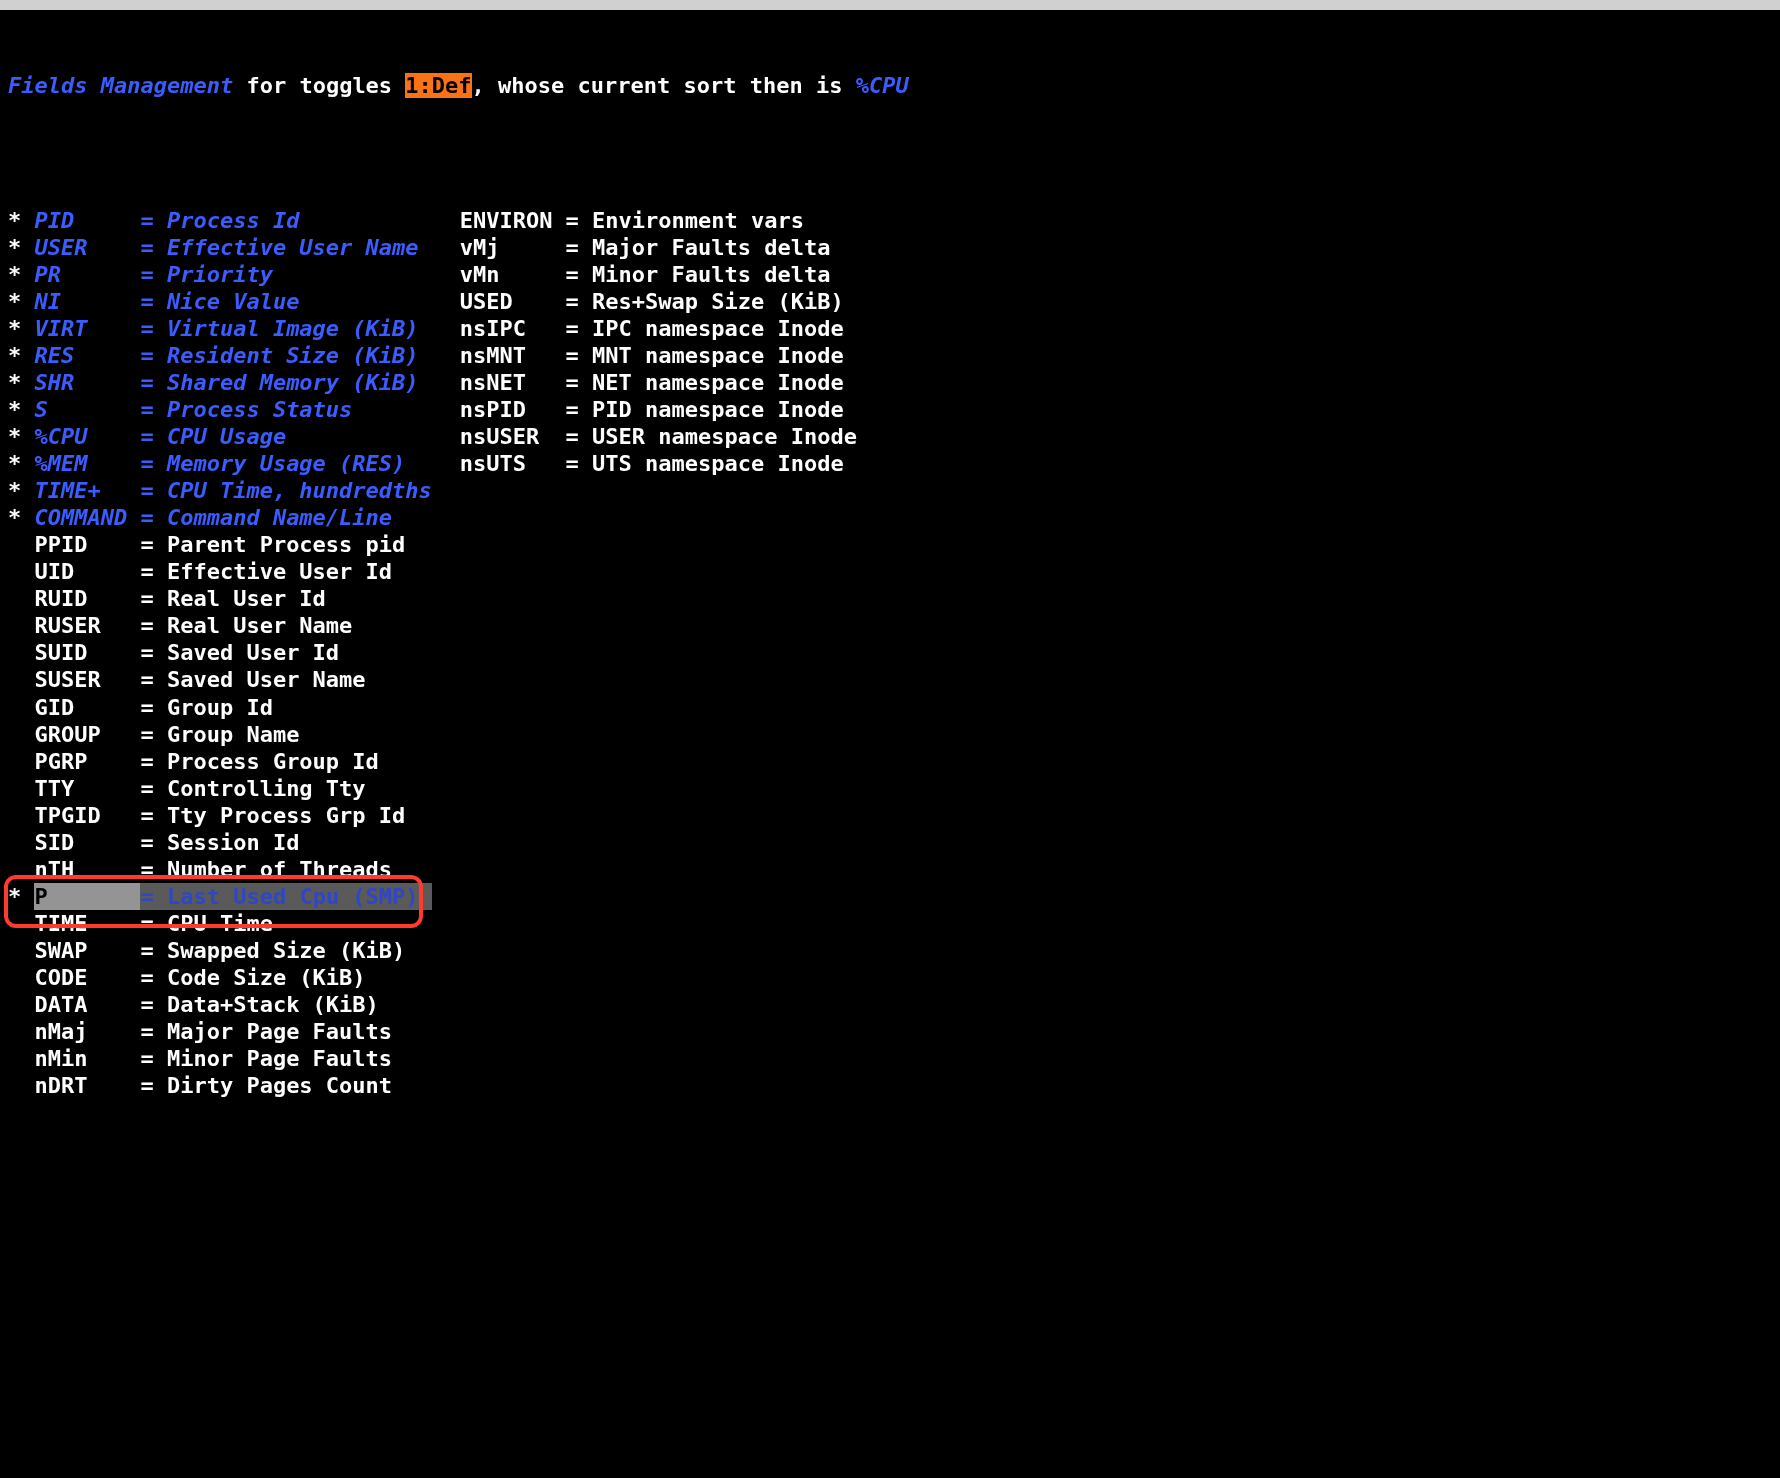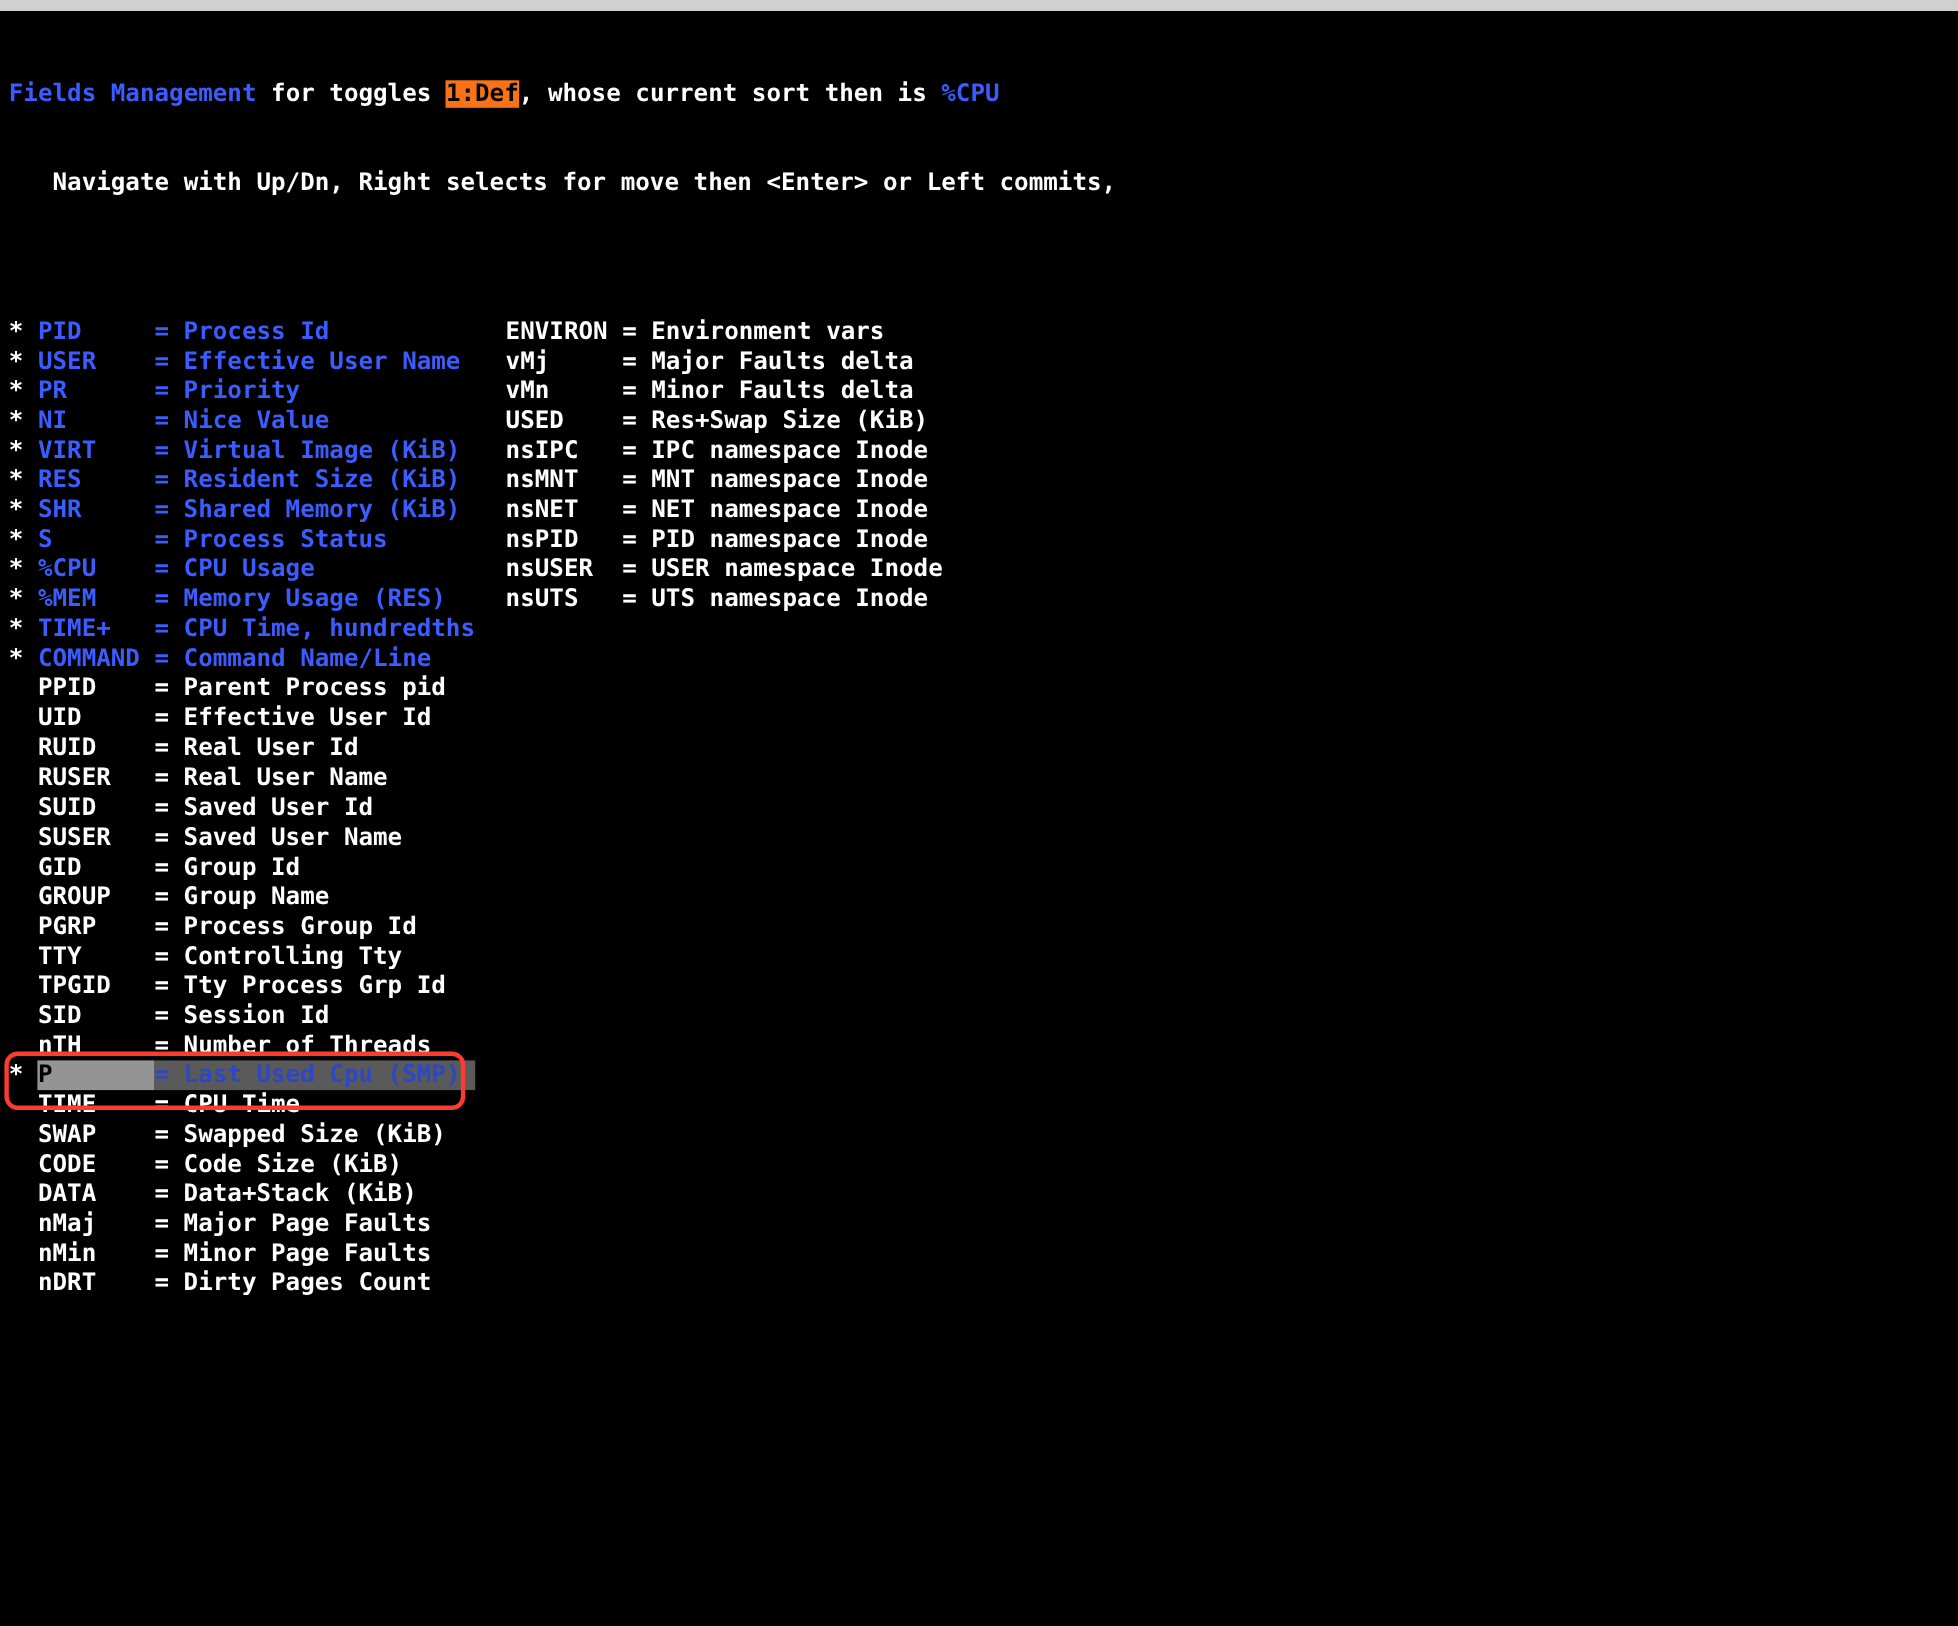--- a/index.html
+++ b/index.html
@@ -17,20 +17,21 @@
       background: #d0d0d0;
       height: 10px;
       width: 100%;
     }
     .term {
       padding: 8px 8px 0 8px;
       white-space: pre;
     }
     .blue {
       color: #3b5cff;
+      font-style: italic;
     }
     .inv {
       background: #f97316;
       color: #000;
     }
     .columns {
       display: flex;
       flex-direction: row;
       margin-top: 1.2em;
     }
@@ -76,19 +77,18 @@
       pointer-events: none;
     }
   </style>
 </head>
 <body>
 
 <div class="titlebar"></div>
 
 <div class="term">
   <div class="header-line"><span class="blue">Fields Management</span><span> for toggles </span><span class="inv">1:Def</span><span>, whose current sort then is </span><span class="blue">%CPU</span></div>
-  <div>   Navigate with Up/Dn, Right selects for move then &lt;Enter&gt; or Left commits,</div>
 
   <div class="columns">
     <div class="col col1" id="col1"><div class="row"><span class="star">* </span><span class="key blue">PID    </span><span class="eq blue">= </span><span class="desc blue">Process Id</span></div><div class="row"><span class="star">* </span><span class="key blue">USER   </span><span class="eq blue">= </span><span class="desc blue">Effective User Name</span></div><div class="row"><span class="star">* </span><span class="key blue">PR     </span><span class="eq blue">= </span><span class="desc blue">Priority</span></div><div class="row"><span class="star">* </span><span class="key blue">NI     </span><span class="eq blue">= </span><span class="desc blue">Nice Value</span></div><div class="row"><span class="star">* </span><span class="key blue">VIRT   </span><span class="eq blue">= </span><span class="desc blue">Virtual Image (KiB)</span></div><div class="row"><span class="star">* </span><span class="key blue">RES    </span><span class="eq blue">= </span><span class="desc blue">Resident Size (KiB)</span></div><div class="row"><span class="star">* </span><span class="key blue">SHR    </span><span class="eq blue">= </span><span class="desc blue">Shared Memory (KiB)</span></div><div class="row"><span class="star">* </span><span class="key blue">S      </span><span class="eq blue">= </span><span class="desc blue">Process Status</span></div><div class="row"><span class="star">* </span><span class="key blue">%CPU   </span><span class="eq blue">= </span><span class="desc blue">CPU Usage</span></div><div class="row"><span class="star">* </span><span class="key blue">%MEM   </span><span class="eq blue">= </span><span class="desc blue">Memory Usage (RES)</span></div><div class="row"><span class="star">* </span><span class="key blue">TIME+  </span><span class="eq blue">= </span><span class="desc blue">CPU Time, hundredths</span></div><div class="row"><span class="star">* </span><span class="key blue">COMMAND</span><span class="eq blue">= </span><span class="desc blue">Command Name/Line</span></div><div class="row"><span class="star">  </span><span class="key">PPID   </span><span class="eq">= </span><span class="desc">Parent Process pid</span></div><div class="row"><span class="star">  </span><span class="key">UID    </span><span class="eq">= </span><span class="desc">Effective User Id</span></div><div class="row"><span class="star">  </span><span class="key">RUID   </span><span class="eq">= </span><span class="desc">Real User Id</span></div><div class="row"><span class="star">  </span><span class="key">RUSER  </span><span class="eq">= </span><span class="desc">Real User Name</span></div><div class="row"><span class="star">  </span><span class="key">SUID   </span><span class="eq">= </span><span class="desc">Saved User Id</span></div><div class="row"><span class="star">  </span><span class="key">SUSER  </span><span class="eq">= </span><span class="desc">Saved User Name</span></div><div class="row"><span class="star">  </span><span class="key">GID    </span><span class="eq">= </span><span class="desc">Group Id</span></div><div class="row"><span class="star">  </span><span class="key">GROUP  </span><span class="eq">= </span><span class="desc">Group Name</span></div><div class="row"><span class="star">  </span><span class="key">PGRP   </span><span class="eq">= </span><span class="desc">Process Group Id</span></div><div class="row"><span class="star">  </span><span class="key">TTY    </span><span class="eq">= </span><span class="desc">Controlling Tty</span></div><div class="row"><span class="star">  </span><span class="key">TPGID  </span><span class="eq">= </span><span class="desc">Tty Process Grp Id</span></div><div class="row"><span class="star">  </span><span class="key">SID    </span><span class="eq">= </span><span class="desc">Session Id</span></div><div class="row"><span class="star">  </span><span class="key">nTH    </span><span class="eq">= </span><span class="desc">Number of Threads</span></div><div class="row highlight-box"><span class="star">* </span><span class="key sel-key-bg">P      </span><span class="sel-bg"><span class="eq sel-blue">= </span><span class="desc sel-blue">Last Used Cpu (SMP)</span><span> </span></span></div><div class="row"><span class="star">  </span><span class="key">TIME   </span><span class="eq">= </span><span class="desc">CPU Time</span></div><div class="row"><span class="star">  </span><span class="key">SWAP   </span><span class="eq">= </span><span class="desc">Swapped Size (KiB)</span></div><div class="row"><span class="star">  </span><span class="key">CODE   </span><span class="eq">= </span><span class="desc">Code Size (KiB)</span></div><div class="row"><span class="star">  </span><span class="key">DATA   </span><span class="eq">= </span><span class="desc">Data+Stack (KiB)</span></div><div class="row"><span class="star">  </span><span class="key">nMaj   </span><span class="eq">= </span><span class="desc">Major Page Faults</span></div><div class="row"><span class="star">  </span><span class="key">nMin   </span><span class="eq">= </span><span class="desc">Minor Page Faults</span></div><div class="row"><span class="star">  </span><span class="key">nDRT   </span><span class="eq">= </span><span class="desc">Dirty Pages Count</span></div></div>
     <div class="col col2" id="col2"><div class="row"><span class="star">  </span><span class="key">ENVIRON</span><span class="eq">= </span><span class="desc">Environment vars</span></div><div class="row"><span class="star">  </span><span class="key">vMj    </span><span class="eq">= </span><span class="desc">Major Faults delta</span></div><div class="row"><span class="star">  </span><span class="key">vMn    </span><span class="eq">= </span><span class="desc">Minor Faults delta</span></div><div class="row"><span class="star">  </span><span class="key">USED   </span><span class="eq">= </span><span class="desc">Res+Swap Size (KiB)</span></div><div class="row"><span class="star">  </span><span class="key">nsIPC  </span><span class="eq">= </span><span class="desc">IPC namespace Inode</span></div><div class="row"><span class="star">  </span><span class="key">nsMNT  </span><span class="eq">= </span><span class="desc">MNT namespace Inode</span></div><div class="row"><span class="star">  </span><span class="key">nsNET  </span><span class="eq">= </span><span class="desc">NET namespace Inode</span></div><div class="row"><span class="star">  </span><span class="key">nsPID  </span><span class="eq">= </span><span class="desc">PID namespace Inode</span></div><div class="row"><span class="star">  </span><span class="key">nsUSER </span><span class="eq">= </span><span class="desc">USER namespace Inode</span></div><div class="row"><span class="star">  </span><span class="key">nsUTS  </span><span class="eq">= </span><span class="desc">UTS namespace Inode</span></div></div>
   </div>
 </div>
 
 </body></html>

